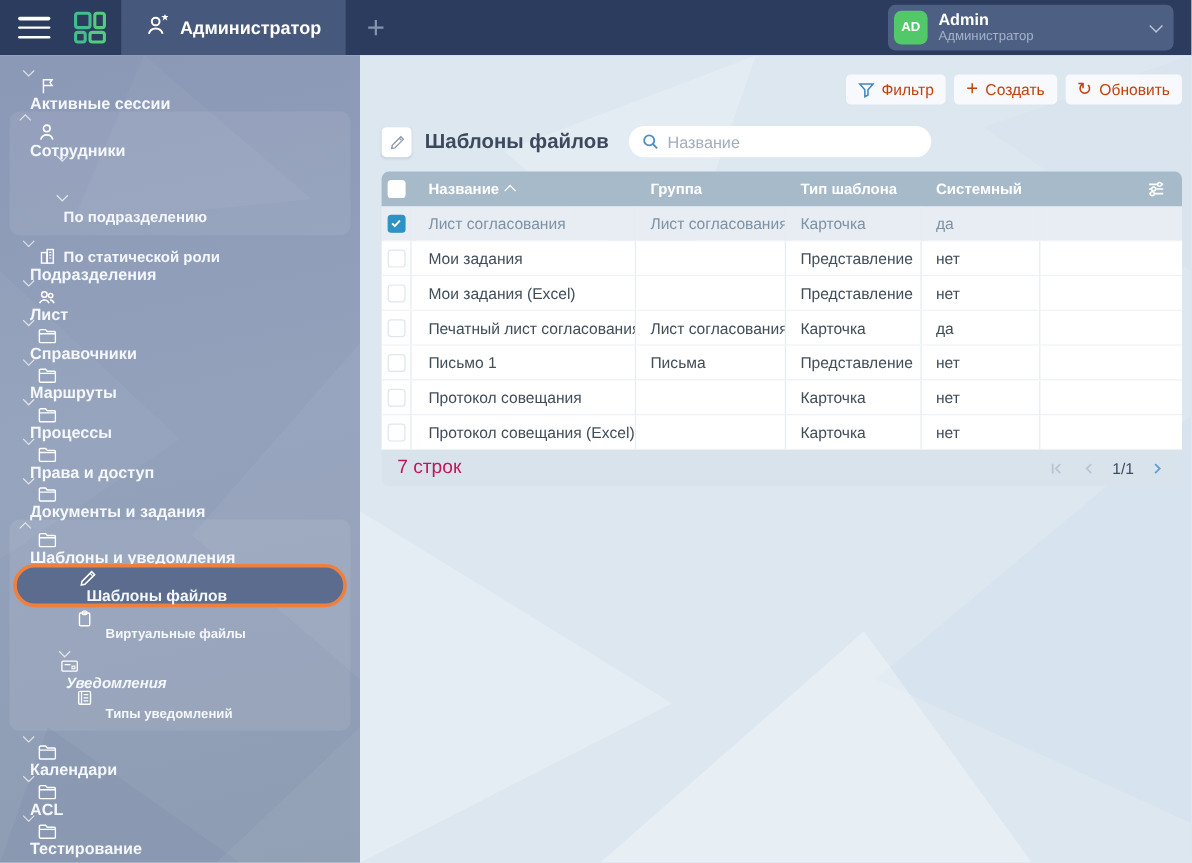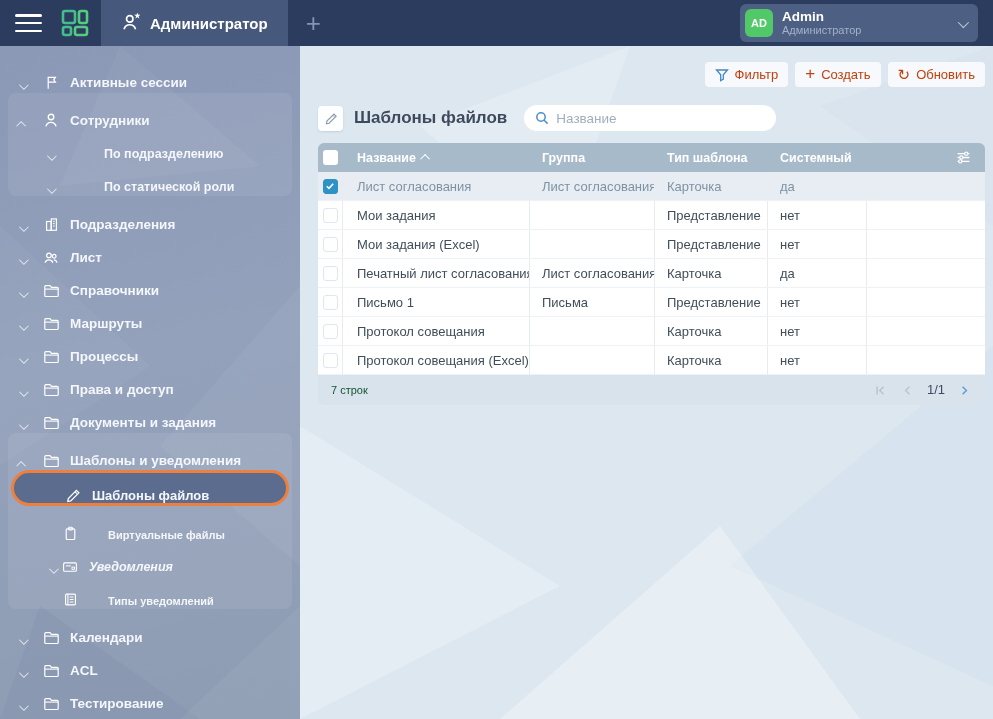--- a/index.html
+++ b/index.html
@@ -27,21 +27,21 @@
   .cv { display:inline-block; width:7px; height:7px; border-right:1.7px solid rgba(255,255,255,.72); border-bottom:1.7px solid rgba(255,255,255,.72); }
   .cv.down { transform:rotate(45deg) translateY(-2px); }
   .cv.up { transform:rotate(-135deg) translateY(-2px); }
 
   
   .content { flex:1; display:flex; min-height:0; }
 
   
   .sidebar { width:300px; flex:0 0 auto; background:linear-gradient(168deg,#8b98b6 0%,#93a1bb 45%,#8e9cb3 100%); position:relative; overflow:hidden; padding-top:11px; }
   .sidebar .deco { position:absolute; inset:0; pointer-events:none; }
-  .s-item { height:33px; display:flex; align-items:flex-end; padding-left:16px; color:#f4f7fb; font-weight:bold; cursor:pointer; position:relative; }
+  .s-item { height:33px; display:flex; align-items:flex-start; padding-left:16px; color:#f4f7fb; font-weight:bold; cursor:pointer; position:relative;flex-direction:column; }
   .s-item .cvw { width:12px; display:flex; justify-content:center; flex:0 0 auto; }
   .s-item .s-ico { width:20px; margin-left:13px; display:flex; justify-content:center; flex:0 0 auto; }
   .s-item .s-lbl { margin-left:9px; font-size:13.5px; white-space:nowrap; }
   .s-item.sub { padding-left:44px;gap:39px; }
   .s-item.sub .s-lbl { font-size:12.5px; }
   .s-item.sub2 { padding-left:58px; }
   .s-item.sub2 .s-ico { margin-left:0; }
   .s-item.sub2 .s-lbl { margin-left:13px; font-size:11px;padding-left:15px; }
   .s-item.sub3 { padding-left:44px;font-style:italic; }
   .s-item.sub3 .s-ico { margin-left:2px; }
@@ -85,22 +85,22 @@
   .tbody .tr { background:#fff; font-size:13px; color:#414e5a; border-bottom:1px solid #eef2f6; }
   .tbody .tr .td { border-right:1px solid #e6ecf1; height:100%; }
   .tbody .tr .td:last-child { border-right:none; }
   .tbody .tr.sel { background:#e8edf3; color:#7d92a4; }
   .cb { width:15px; height:15px; background:#fff; border:1px solid #dfe6ed; border-radius:3px; display:flex; align-items:center; justify-content:center; }
   .thead .cb { border:none; }
   .cb.on { background:#2e92c6; border-color:#2e92c6; }
   .cb.on svg { display:block; }
 
   .tfoot { height:30px; background:#d9e3ec; border-radius:0 0 6px 6px; display:flex; align-items:center; padding:0 13px; }
-  .rows-count { color:#14532d; font-size:11px; }
-  .pager { margin-left:auto; display:flex; gap:11px; }
+  .rows-count { color:#be185d; font-size:16px; }
+  .pager { margin-left:auto; display:flex; align-items:center; gap:11px; }
   .pg { width:16px; height:16px; display:flex; align-items:center; justify-content:center; }
   .pg-label { color:#3e4c61; font-size:13px; }
 </style>
 </head>
 <body>
 
 <div class="app">
 
   <div class="topbar">
     <div class="burger">

